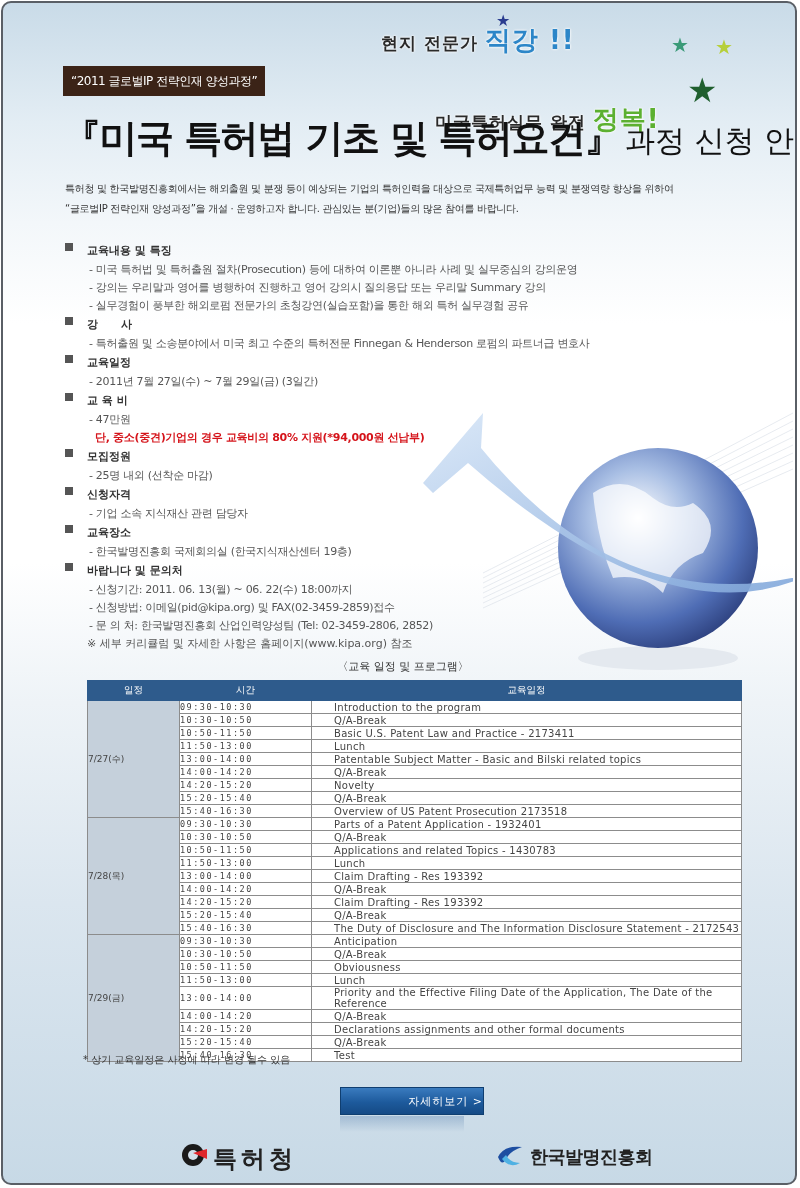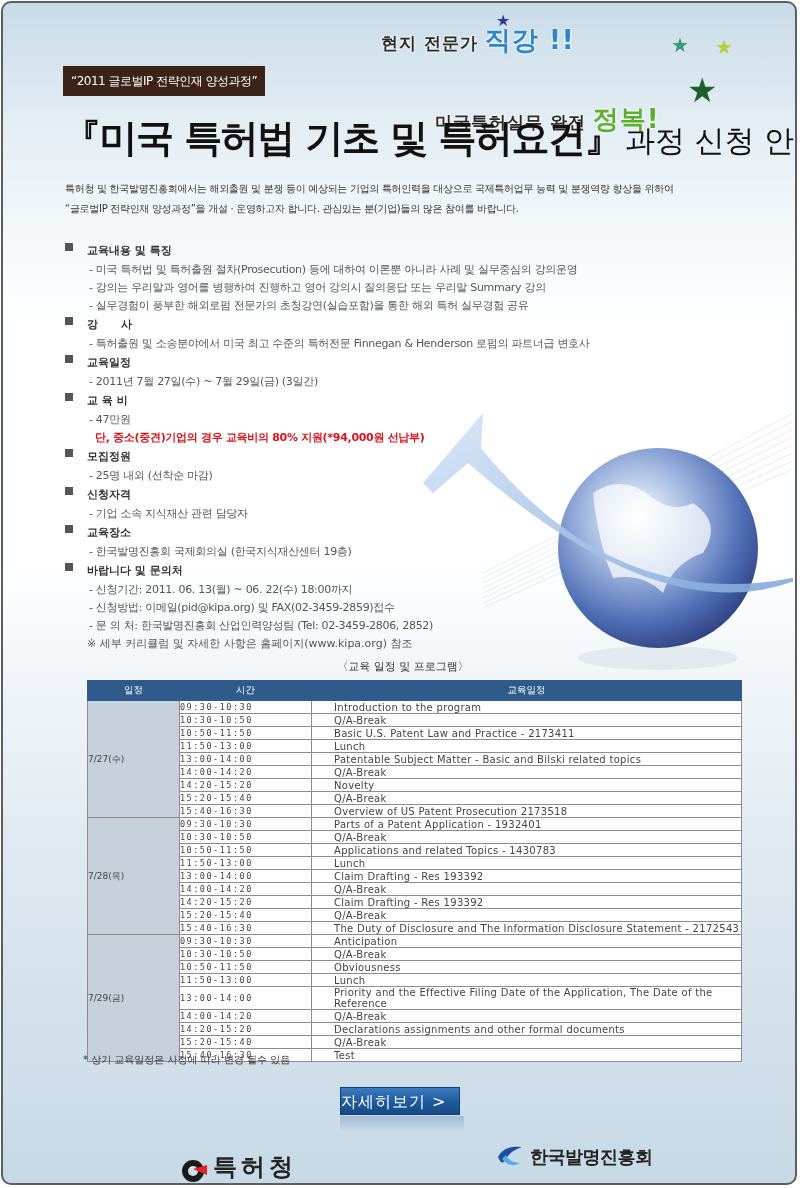--- a/index.html
+++ b/index.html
@@ -35,28 +35,28 @@
   .globe-wrap { left: 420px; top: 370px; width: 370px; height: 300px; }
   .table-title { left: 0; width: 800px; top: 656px; text-align: center; font-size: 11px; color: #333; }
   table.sched { position: absolute; left: 84px; top: 677px; width: 655px; border-collapse: collapse; font-size: 9px; background: #fff; }
   table.sched th { background: #2e5b8c; color: #fff; font-weight: normal; height: 20px; font-size: 9.5px; border: 1px solid #2e5b8c; }
   table.sched td { height: 13px; border: 1px solid #8c8c8c; padding: 0; color: #444; line-height: 11px; }
   table.sched td.day { background: #c5d0db; text-align: left; width: 92px; font-size: 9px; }
   table.sched td.time { text-align: left; width: 132px; letter-spacing: 1.5px; font-family: "DejaVu Sans Mono", monospace; font-size: 8.5px; }
   table.sched td.content { padding-left: 22px; letter-spacing: 0.3px; font-size: 10px; }
   .footnote { left: 80px; top: 1050px; font-size: 10px; color: #333; }
   .detail-btn {
-    left: 337px; top: 1084px; width: 120px; height: 28px;
+    left: 337px; top: 1084px; width: 144px; height: 28px;
     background: linear-gradient(180deg, #3a7bbf 0%, #1d5a9c 55%, #154a85 100%);
-    color: #fff; font-size: 16px; text-align: left; line-height: 28px; letter-spacing: 1px;
+    color: #fff; font-size: 11px; text-align: right; line-height: 28px; letter-spacing: 1px;
     border: 1px solid #0f3e70; cursor: pointer;
   }
   .detail-btn-reflect { left: 337px; top: 1113px; width: 124px; height: 16px;
     background: linear-gradient(180deg, rgba(40,90,150,0.25), rgba(255,255,255,0)); }
-  .logo-kipo { left: 178px; top: 1140px; display: flex; align-items: flex-end; margin-top: 8px; }
+  .logo-kipo { left: 178px; top: 1140px; display: flex; align-items: flex-start; }
   .logo-kipo .txt { font-size: 24px; font-weight: bold; color: #222; letter-spacing: 4px; margin-left: 6px; }
   .logo-kipa { left: 493px; top: 1142px; display: flex; align-items: center; }
   .logo-kipa .txt { font-size: 18px; font-weight: bold; color: #222; letter-spacing: -0.5px; margin-left: 4px; }
 </style>
 </head>
 <body>
 
 <div class="frame">
 
   <div class="abs subtitle-tag">“2011 글로벌IP 전략인재 양성과정”</div>

